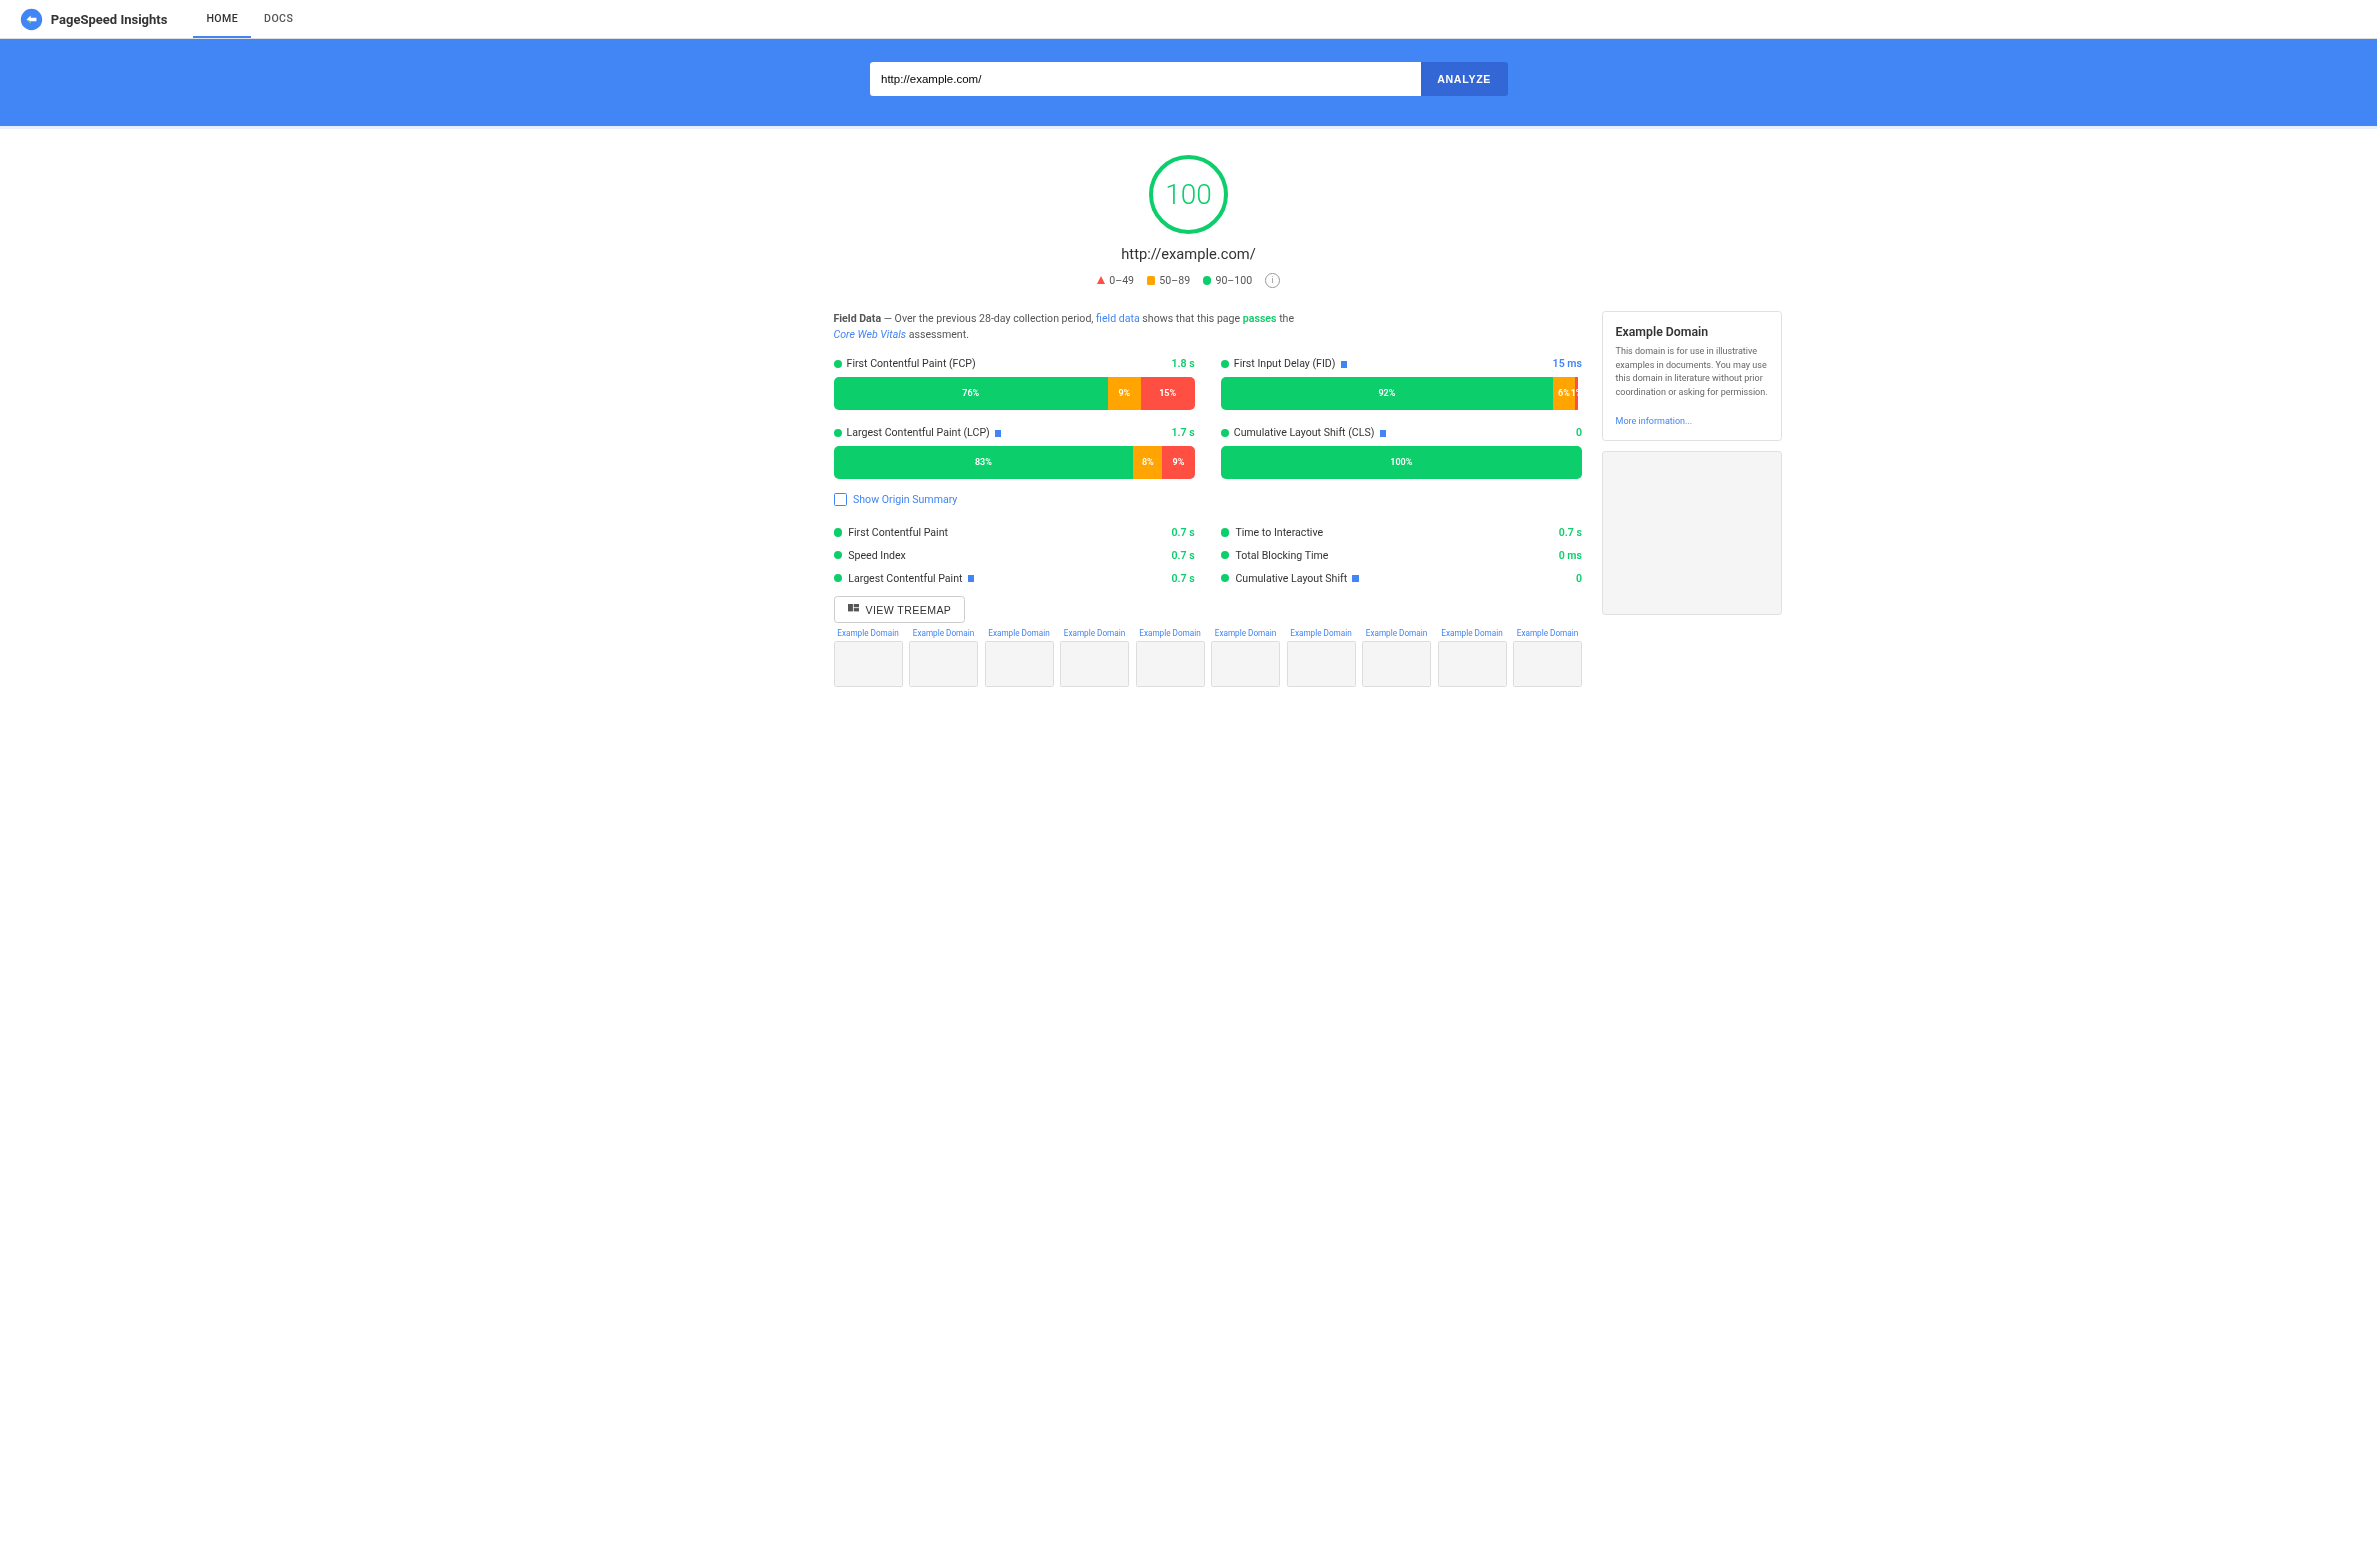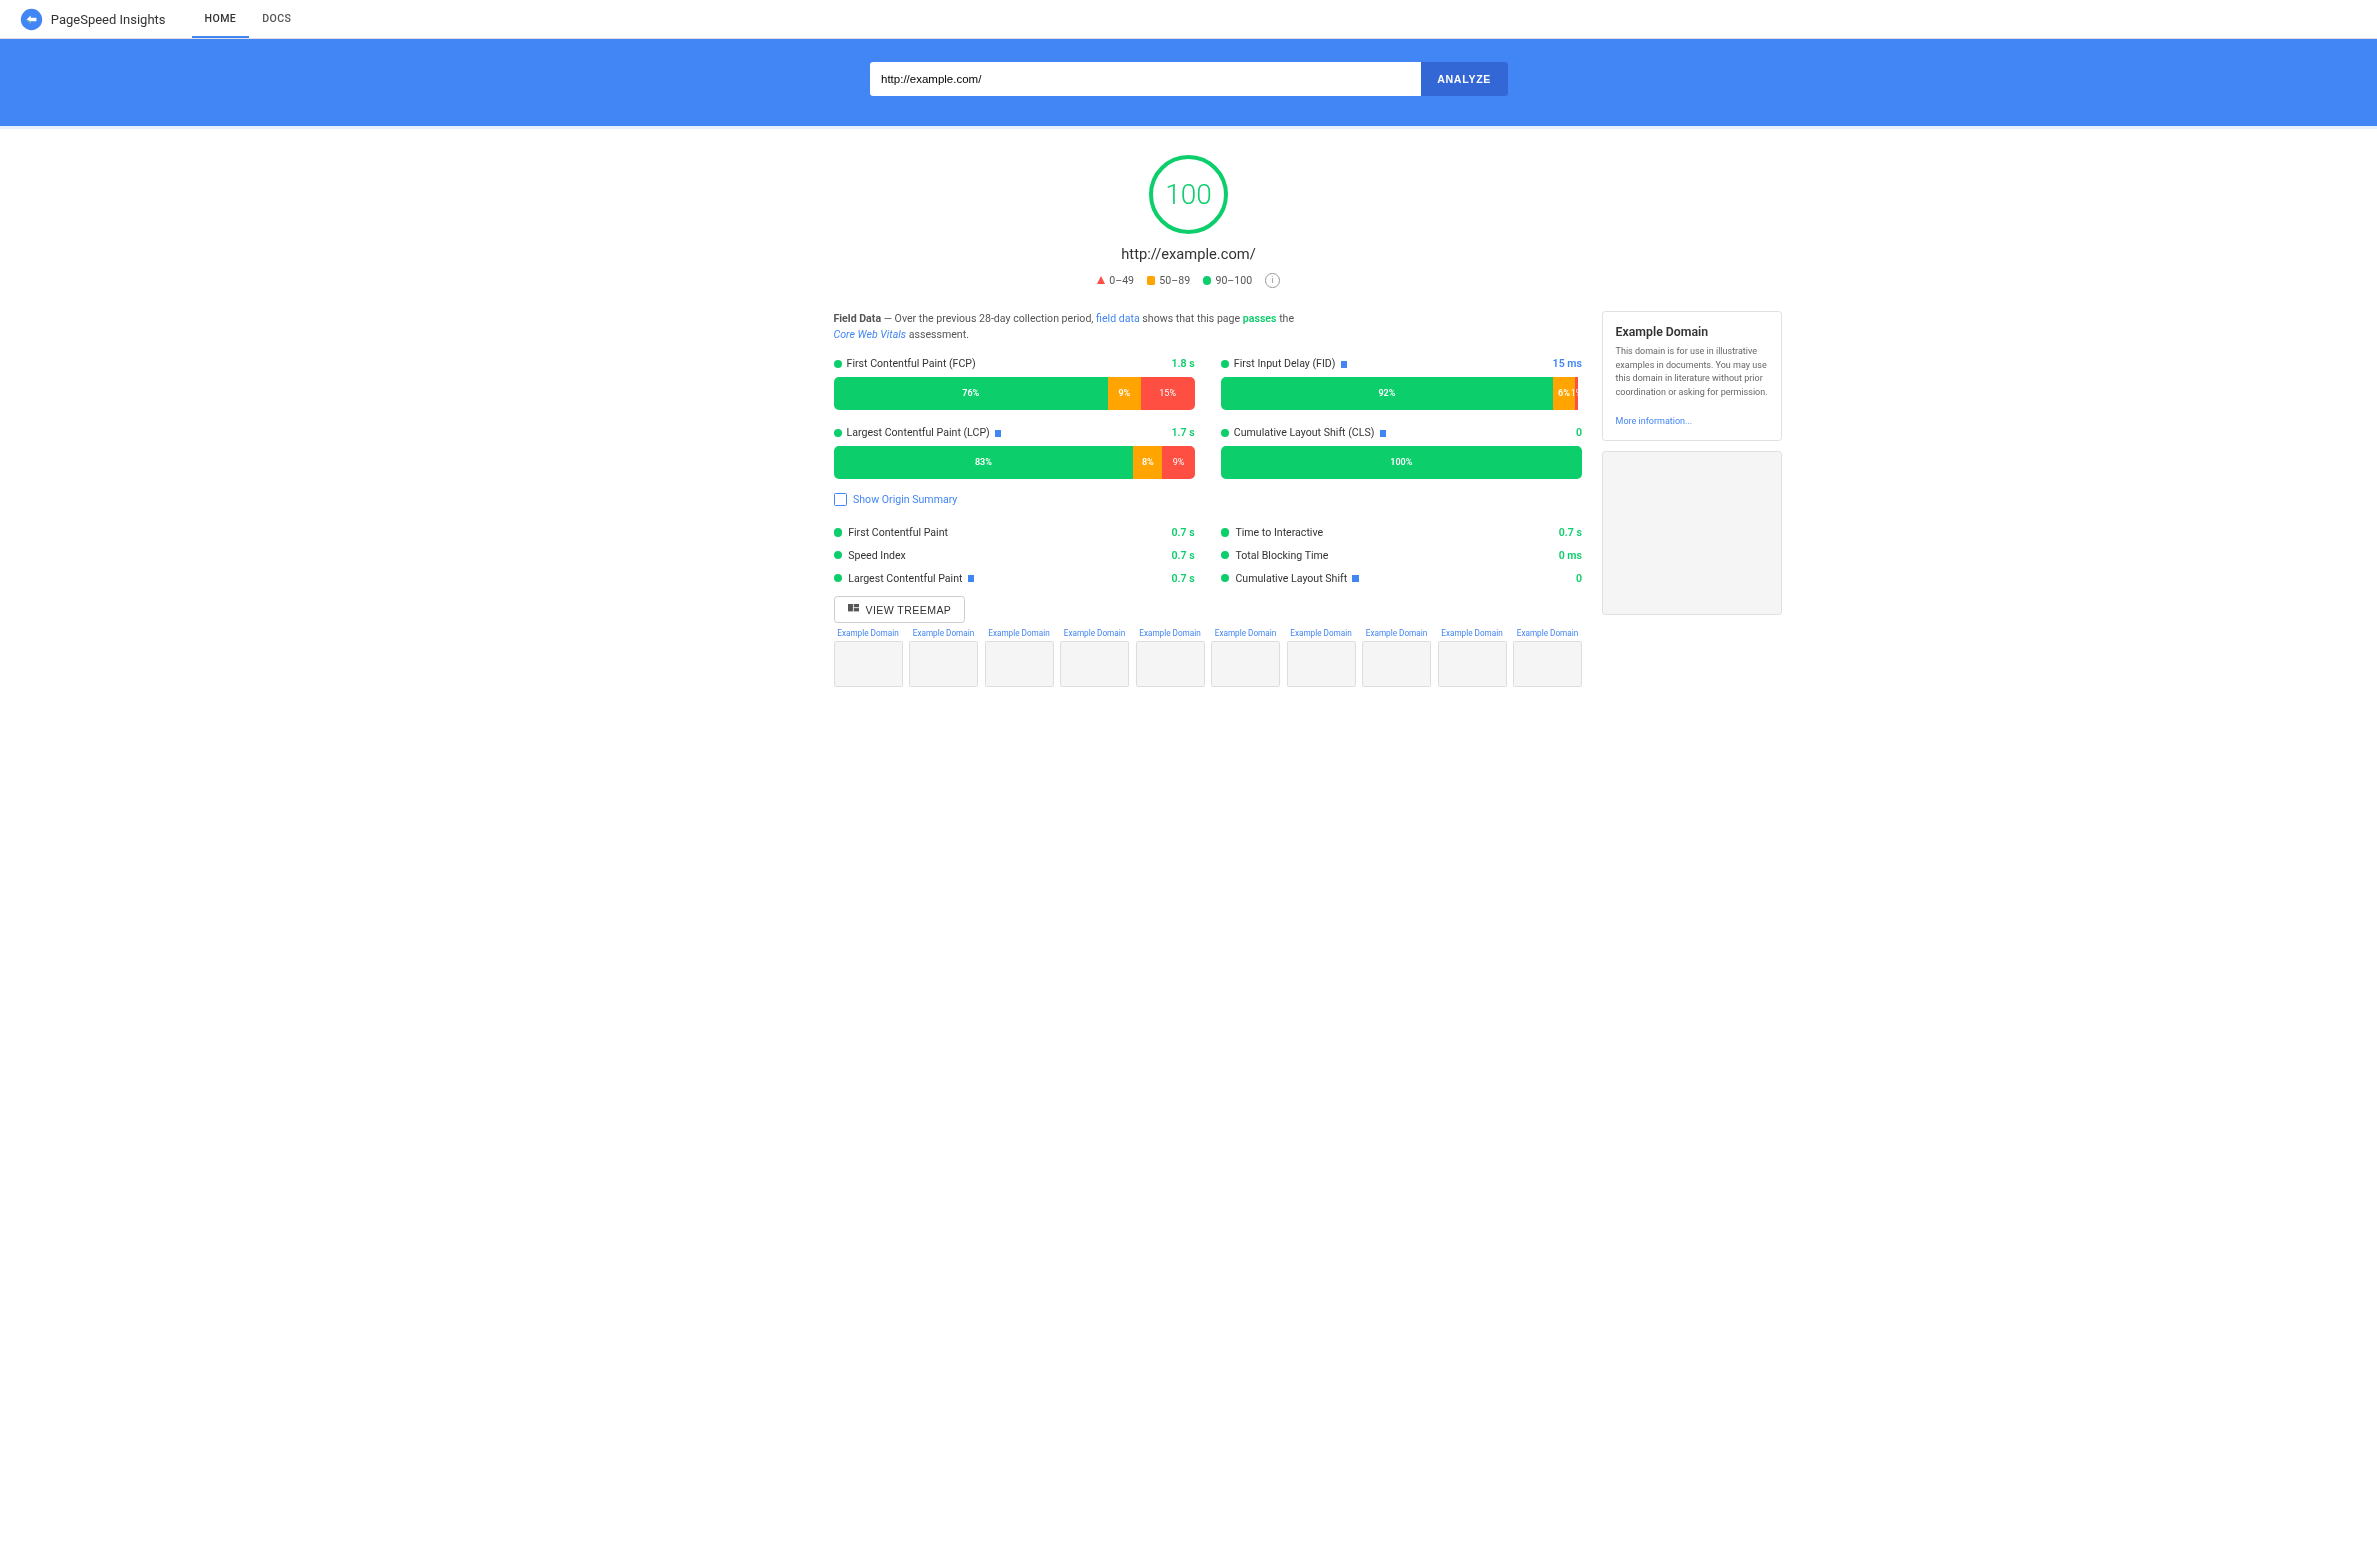--- a/index.html
+++ b/index.html
@@ -20,21 +20,21 @@
       gap: 8.2px;
       margin-right: 26px;
     }
     .logo-icon {
       width: 23px;
       height: 23px;
     }
     .app-title {
       font-size: 13px;
       color: #333;
-      font-weight: 400;
+      font-weight: 700;
     }
     .nav-tabs {
       display: flex;
       gap: 0;
       height: 100%;
     }
     .nav-tab {
       display: flex;
       align-items: center;
       padding: 0 13px;
@@ -261,21 +261,21 @@
       font-size: 9px;
       font-weight: 600;
     }
     .bar-red {
       background: #ff4e42;
       display: flex;
       align-items: center;
       justify-content: center;
       color: #fff;
       font-size: 9px;
-      font-weight: 400;
+      font-weight: 700;
       text-align: right;
     }
 
     
     .show-origin-row {
       display: flex;
       align-items: center;
       gap: 6.5px;
       margin-bottom: 19.6px;
       margin-top: 3.3px;

